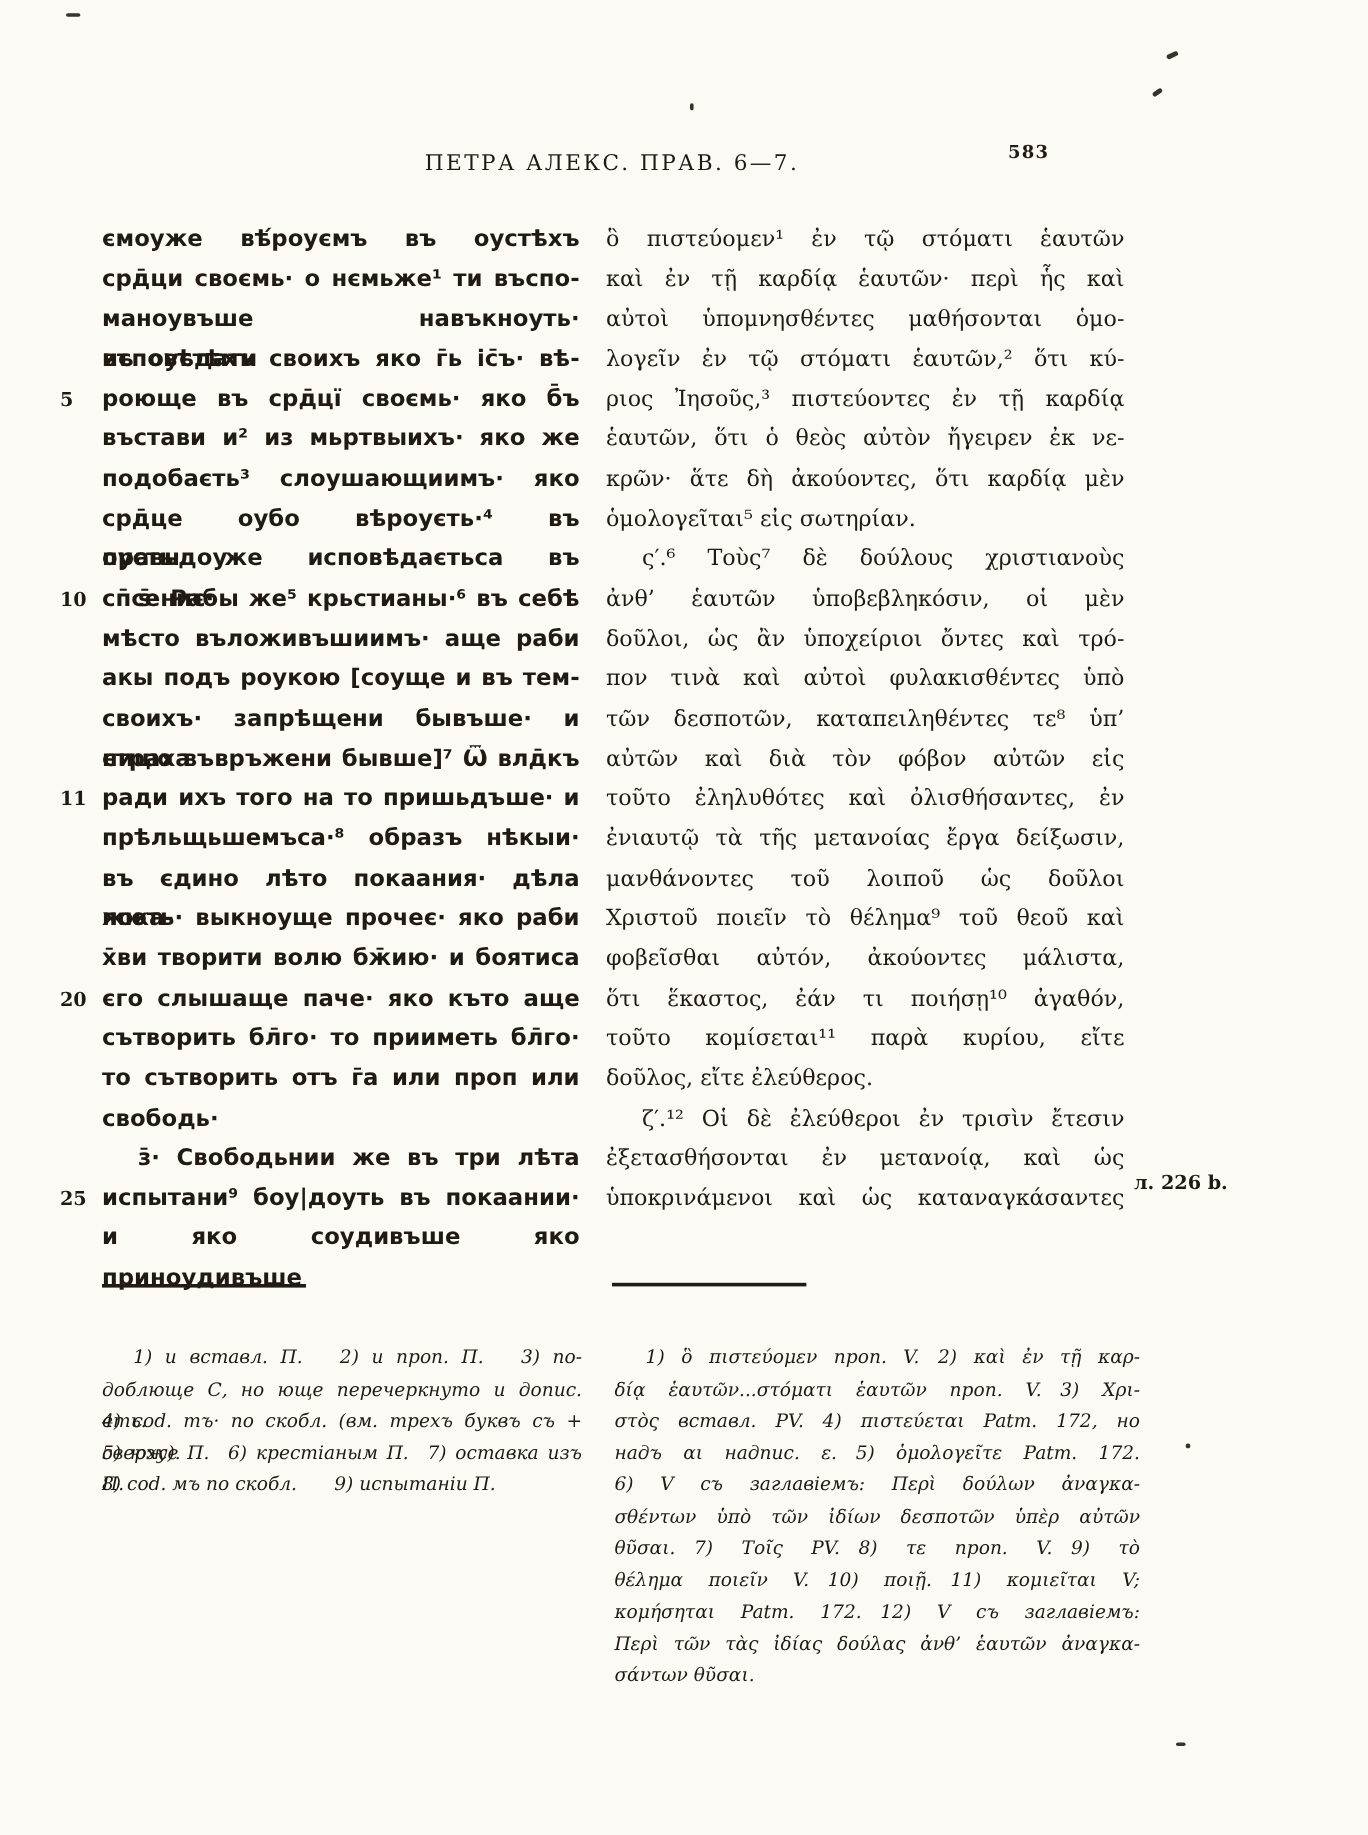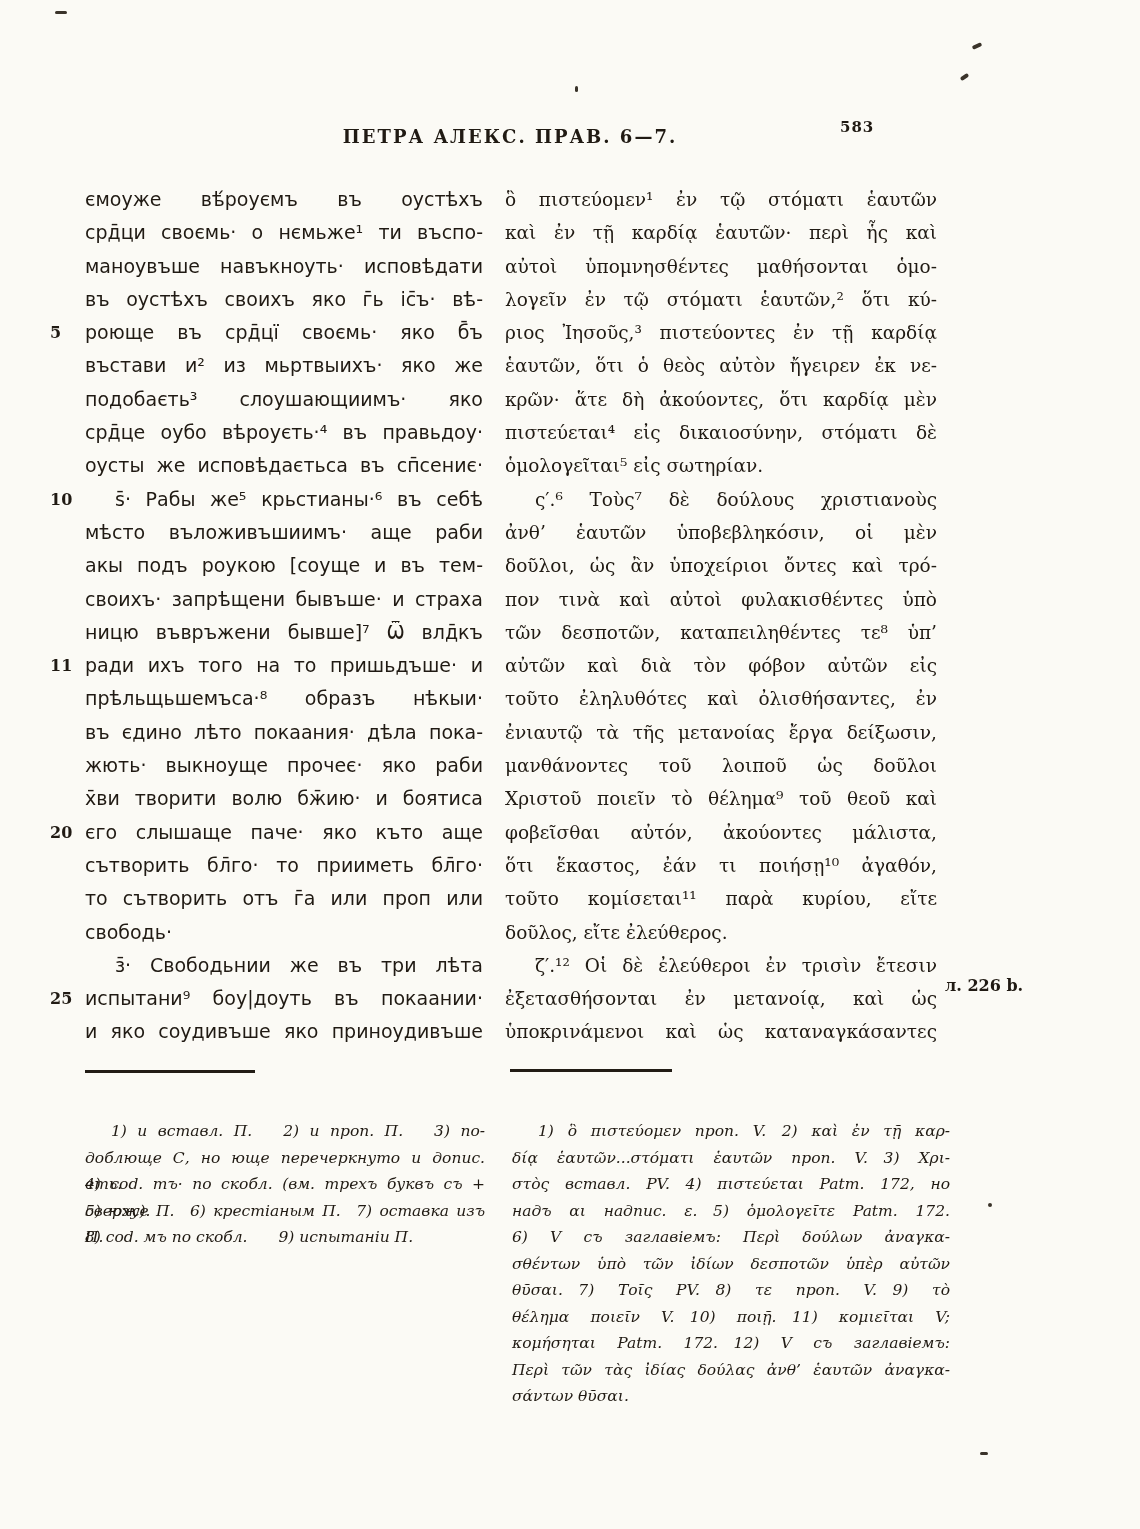--- a/index.html
+++ b/index.html
@@ -4,31 +4,31 @@
 <style>
   html,body{margin:0;padding:0;}
   body{
     width:1140px;height:1529px;position:relative;overflow:hidden;
     background:#fbfaf5;color:#201a13;
     font-family:"DejaVu Serif",serif;
   }
   
   .hdr-title{
     position:absolute;left:85px;top:126px;width:850px;text-align:center;
-    font-family:"DejaVu Serif",serif;font-weight:bold;font-size:18px;letter-spacing:2px;
+    font-family:"DejaVu Serif",serif;font-weight:normal;font-size:18px;letter-spacing:2px;
   }
   .hdr-page{
     position:absolute;left:840px;top:118px;width:60px;
     font-weight:bold;font-size:15px;letter-spacing:1px;
   }
   
   .col{position:absolute;top:183px;}
   .col-left{
     left:85px;width:398px;
-    font-family:"DejaVu Sans",sans-serif;font-weight:normal;font-size:19px;
+    font-family:"DejaVu Sans",sans-serif;font-weight:bold;font-size:19px;
   }
   .col-right{
     left:505px;width:432px;
     font-family:"DejaVu Serif",serif;font-size:18.5px;
   }
   .tline{
     line-height:33.3px;height:33.3px;white-space:normal;
     text-align:justify;text-align-last:justify;
   }
   .tline.short{text-align-last:left;}
@@ -103,21 +103,20 @@
     <div class="tline">и яко соудивъше яко приноудивъше</div>
   </div>
 <div id="col-right" class="col col-right">
     <div class="tline">ὃ πιστεύομεν¹ ἐν τῷ στόματι ἑαυτῶν</div>
     <div class="tline">καὶ ἐν τῇ καρδίᾳ ἑαυτῶν· περὶ ἧς καὶ</div>
     <div class="tline">αὐτοὶ ὑπομνησθέντες μαθήσονται ὁμο-</div>
     <div class="tline">λογεῖν ἐν τῷ στόματι ἑαυτῶν,² ὅτι κύ-</div>
     <div class="tline">ριος Ἰησοῦς,³ πιστεύοντες ἐν τῇ καρδίᾳ</div>
     <div class="tline">ἑαυτῶν, ὅτι ὁ θεὸς αὐτὸν ἤγειρεν ἐκ νε-</div>
     <div class="tline">κρῶν· ἅτε δὴ ἀκούοντες, ὅτι καρδίᾳ μὲν</div>
-    <div class="tline">πιστεύεται⁴ εἰς δικαιοσύνην, στόματι δὲ</div>
     <div class="tline short">ὁμολογεῖται⁵ εἰς σωτηρίαν.</div>
     <div class="tline indent">ς′.⁶ Τοὺς⁷ δὲ δούλους χριστιανοὺς</div>
     <div class="tline">ἀνθ’ ἑαυτῶν ὑποβεβληκόσιν, οἱ μὲν</div>
     <div class="tline">δοῦλοι, ὡς ἂν ὑποχείριοι ὄντες καὶ τρό-</div>
     <div class="tline">πον τινὰ καὶ αὐτοὶ φυλακισθέντες ὑπὸ</div>
     <div class="tline">τῶν δεσποτῶν, καταπειληθέντες τε⁸ ὑπ’</div>
     <div class="tline">αὐτῶν καὶ διὰ τὸν φόβον αὐτῶν εἰς</div>
     <div class="tline">τοῦτο ἐληλυθότες καὶ ὀλισθήσαντες, ἐν</div>
     <div class="tline">ἐνιαυτῷ τὰ τῆς μετανοίας ἔργα δείξωσιν,</div>
     <div class="tline">μανθάνοντες τοῦ λοιποῦ ὡς δοῦλοι</div>

